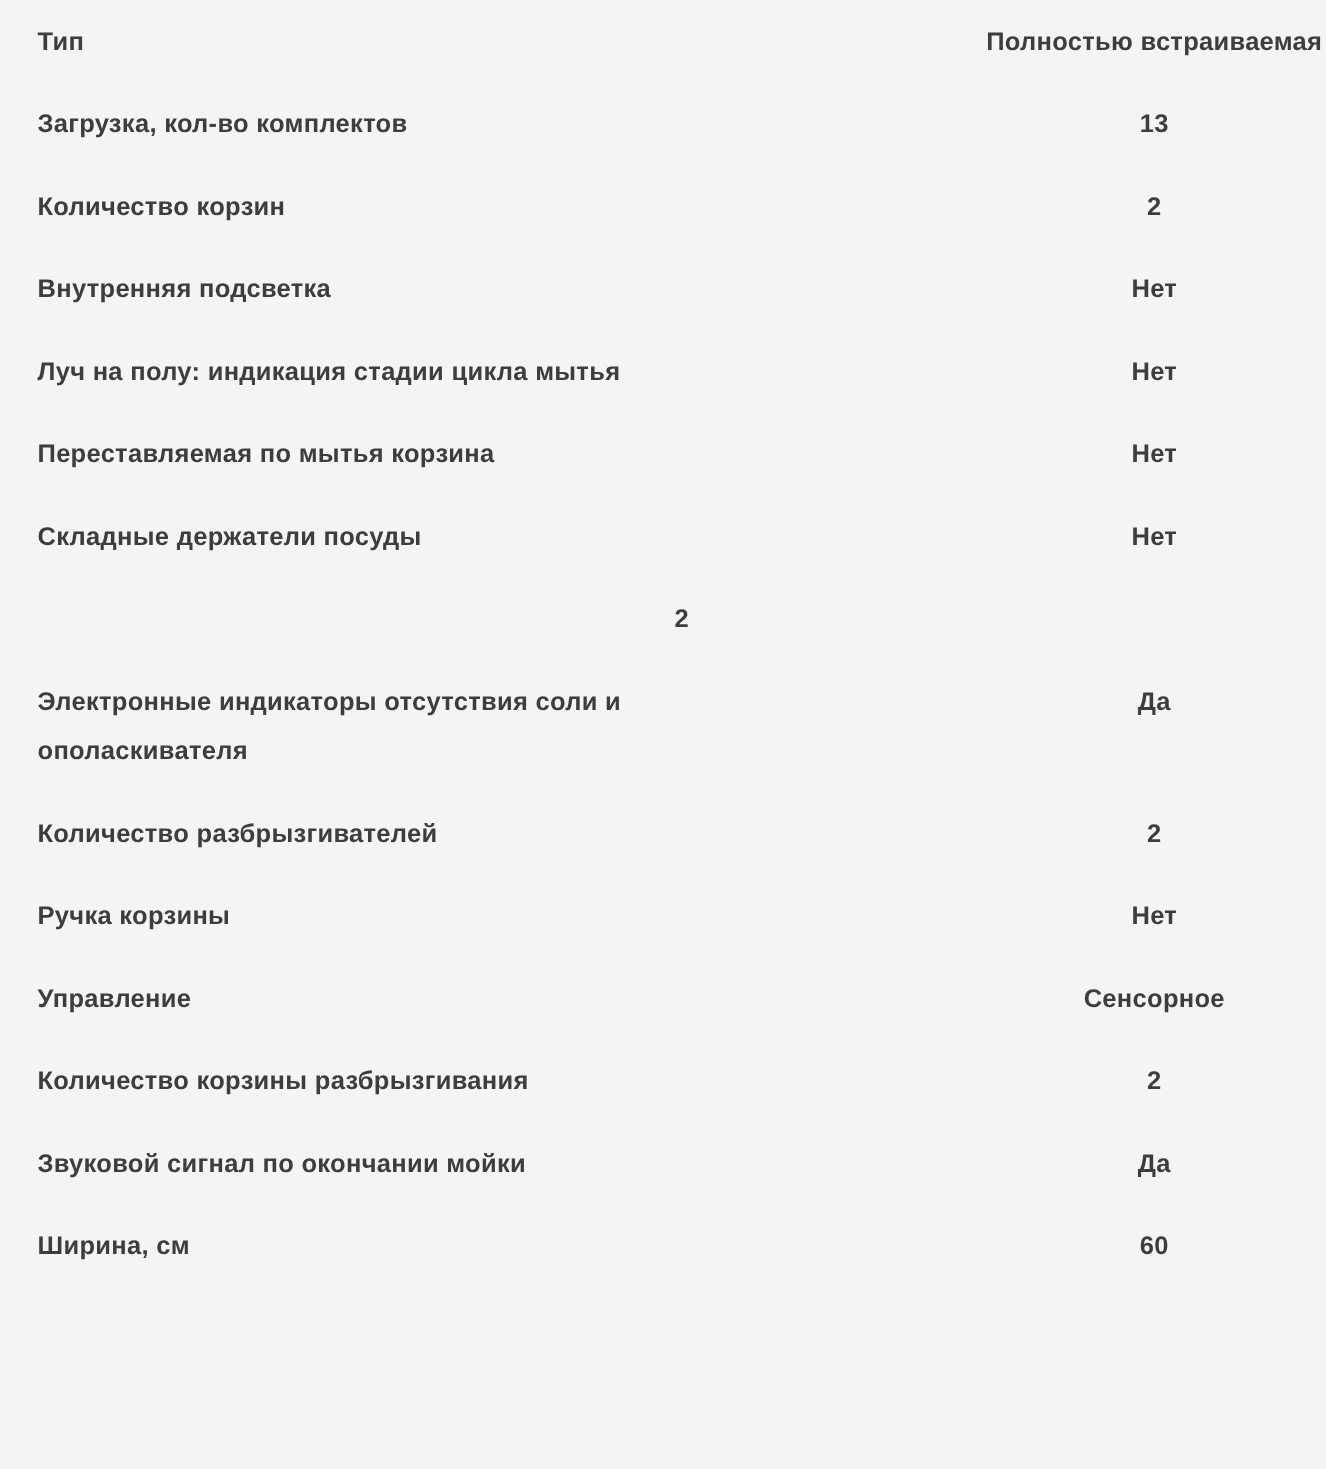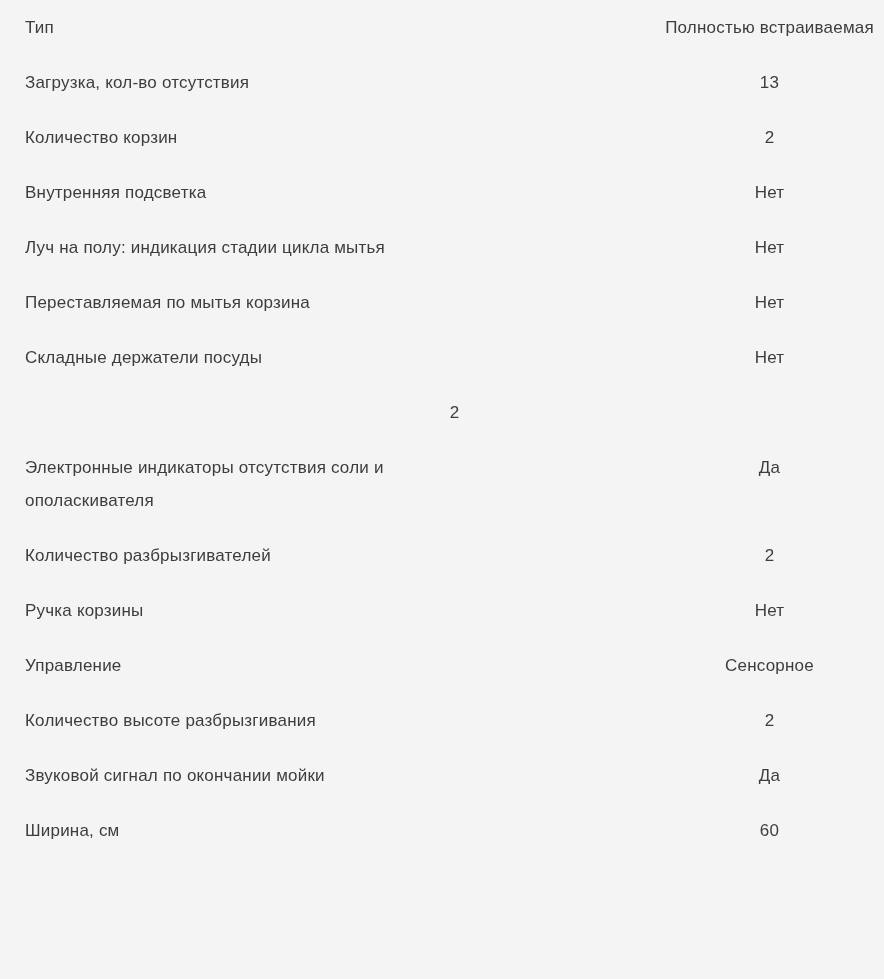--- a/index.html
+++ b/index.html
@@ -18,20 +18,21 @@
     box-sizing: border-box;
     padding: 11px 0 0 25px;
     width: 884px;
   }
   .spec-row {
     display: flex;
     align-items: flex-start;
     font-size: 17px;
     line-height: 33px;
     letter-spacing: 0.2px;
+    font-weight: bold;
   }
   .spec-row + .spec-row {
     margin-top: 22px;
   }
   .spec-label {
     flex: 0 0 630px;
     width: 630px;
   }
   .spec-label .label-text {
     display: block;
@@ -50,21 +51,21 @@
 
   <div class="spec-row">
     <div class="spec-label">
       <span class="label-text">Тип</span>
     </div>
     <div class="spec-value">Полностью встраиваемая</div>
   </div>
 
   <div class="spec-row">
     <div class="spec-label">
-      <span class="label-text">Загрузка, кол-во отсутствия</span>
+      <span class="label-text">Загрузка, кол-во комплектов</span>
     </div>
     <div class="spec-value">13</div>
   </div>
 
   <div class="spec-row">
     <div class="spec-label">
       <span class="label-text">Количество корзин</span>
     </div>
     <div class="spec-value">2</div>
   </div>
@@ -125,21 +126,21 @@
 
   <div class="spec-row">
     <div class="spec-label">
       <span class="label-text">Управление</span>
     </div>
     <div class="spec-value">Сенсорное</div>
   </div>
 
   <div class="spec-row">
     <div class="spec-label">
-      <span class="label-text">Количество высоте разбрызгивания</span>
+      <span class="label-text">Количество корзины разбрызгивания</span>
     </div>
     <div class="spec-value">2</div>
   </div>
 
   <div class="spec-row">
     <div class="spec-label">
       <span class="label-text">Звуковой сигнал по окончании мойки</span>
     </div>
     <div class="spec-value">Да</div>
   </div>

